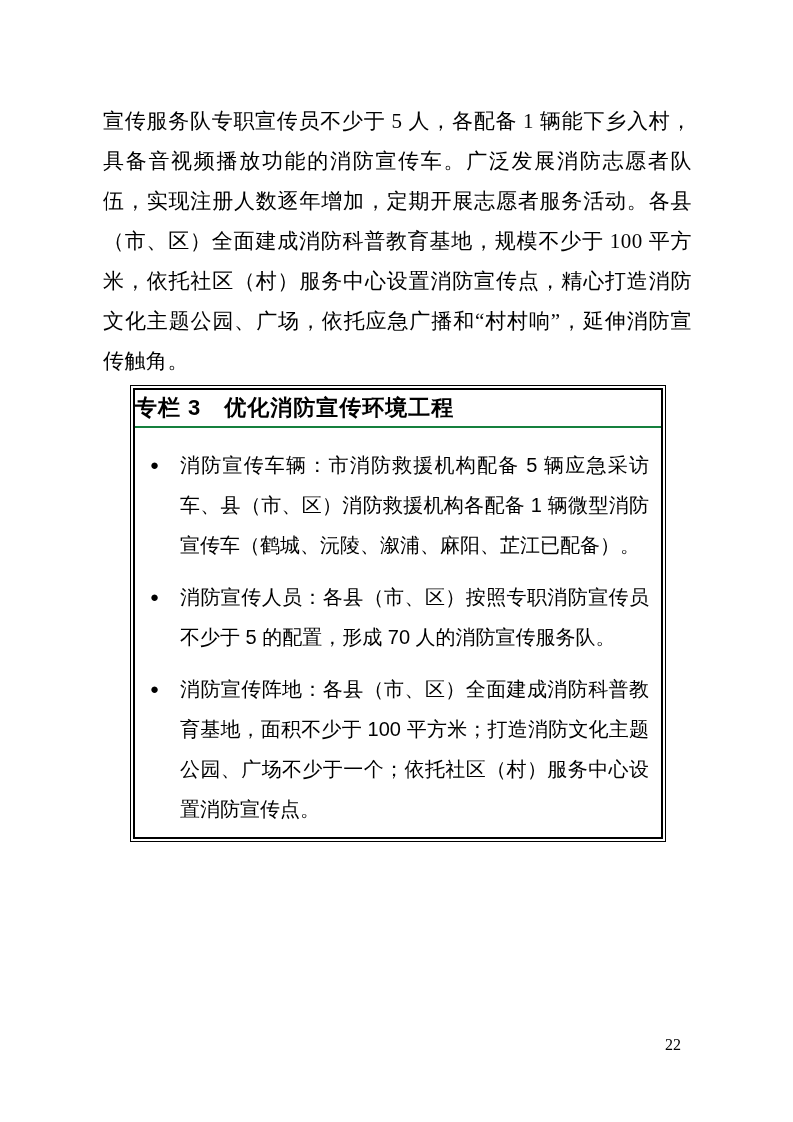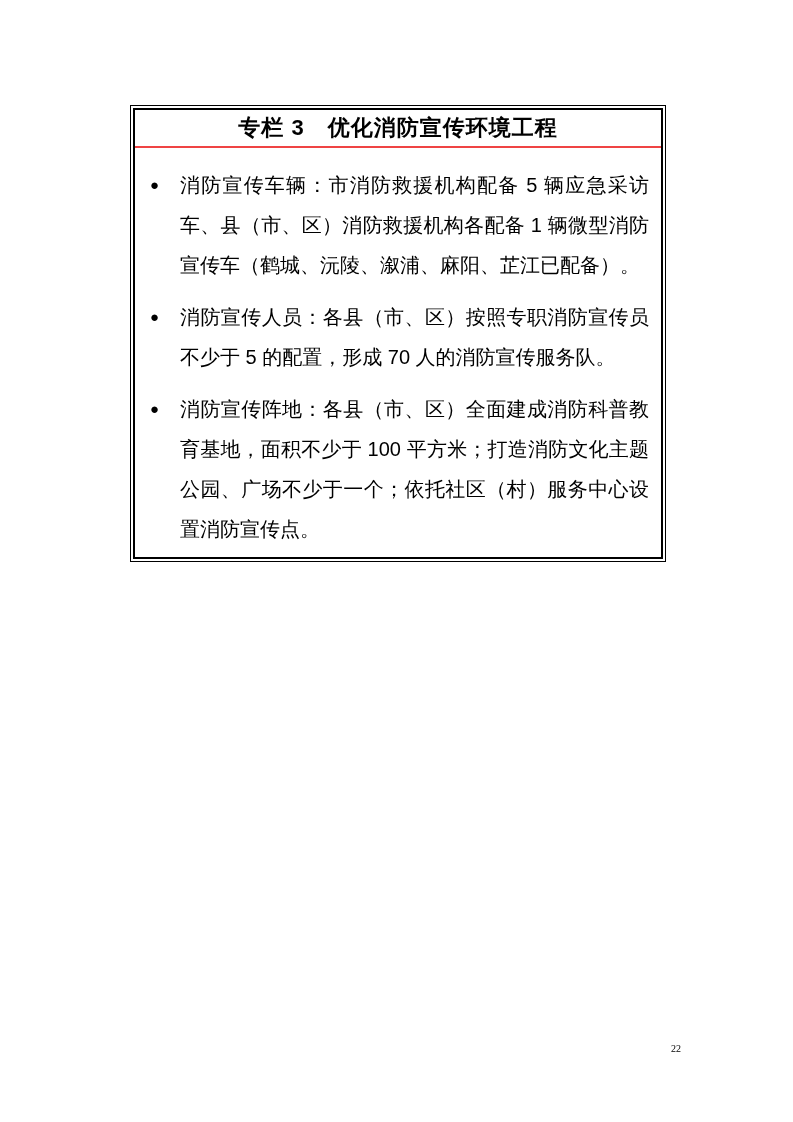--- a/index.html
+++ b/index.html
@@ -40,22 +40,22 @@
     background: #ffffff;
   }
   .callout-inner {
     border: 2px solid #000000;
   }
   .callout-title {
     font-family: "Liberation Sans", "DejaVu Sans", sans-serif;
     font-weight: bold;
     font-size: 22px;
     line-height: 36px;
-    text-align: center;
-    border-bottom: 2px solid #ef4444;
+    text-align: left;
+    border-bottom: 2px solid #15803d;
     letter-spacing: 1px;
   }
   .callout-body {
     padding: 17px 12px 8px 15px;
     font-family: "Liberation Sans", "DejaVu Sans", sans-serif;
     font-size: 20px;
     line-height: 40px;
   }
   .bullet-item {
     display: flex;
@@ -82,29 +82,30 @@
     font-weight: bold;
     font-size: 21px;
     line-height: 40px;
     text-indent: 2em;
     letter-spacing: 1px;
   }
   .page-number {
     position: absolute;
     right: 112px;
     bottom: 68px;
-    font-size: 10px;
+    font-size: 16px;
     font-family: "Liberation Serif", "DejaVu Serif", serif;
   }
 </style>
 </head>
 <body>
 
 <div class="page">
 
+  <p class="body-text">宣传服务队专职宣传员不少于 5 人，各配备 1 辆能下乡入村，具备音视频播放功能的消防宣传车。广泛发展消防志愿者队伍，实现注册人数逐年增加，定期开展志愿者服务活动。各县（市、区）全面建成消防科普教育基地，规模不少于 100 平方米，依托社区（村）服务中心设置消防宣传点，精心打造消防文化主题公园、广场，依托应急广播和“村村响”，延伸消防宣传触角。</p>
 
   <div class="callout">
     <div class="callout-inner">
       <div class="callout-title">专栏 3　优化消防宣传环境工程</div>
       <div class="callout-body">
 
         <div class="bullet-item">
           <span class="bullet-glyph">●</span>
           <span class="bullet-text">消防宣传车辆：市消防救援机构配备 5 辆应急采访车、县（市、区）消防救援机构各配备 1 辆微型消防宣传车（鹤城、沅陵、溆浦、麻阳、芷江已配备）。</span>
         </div>

